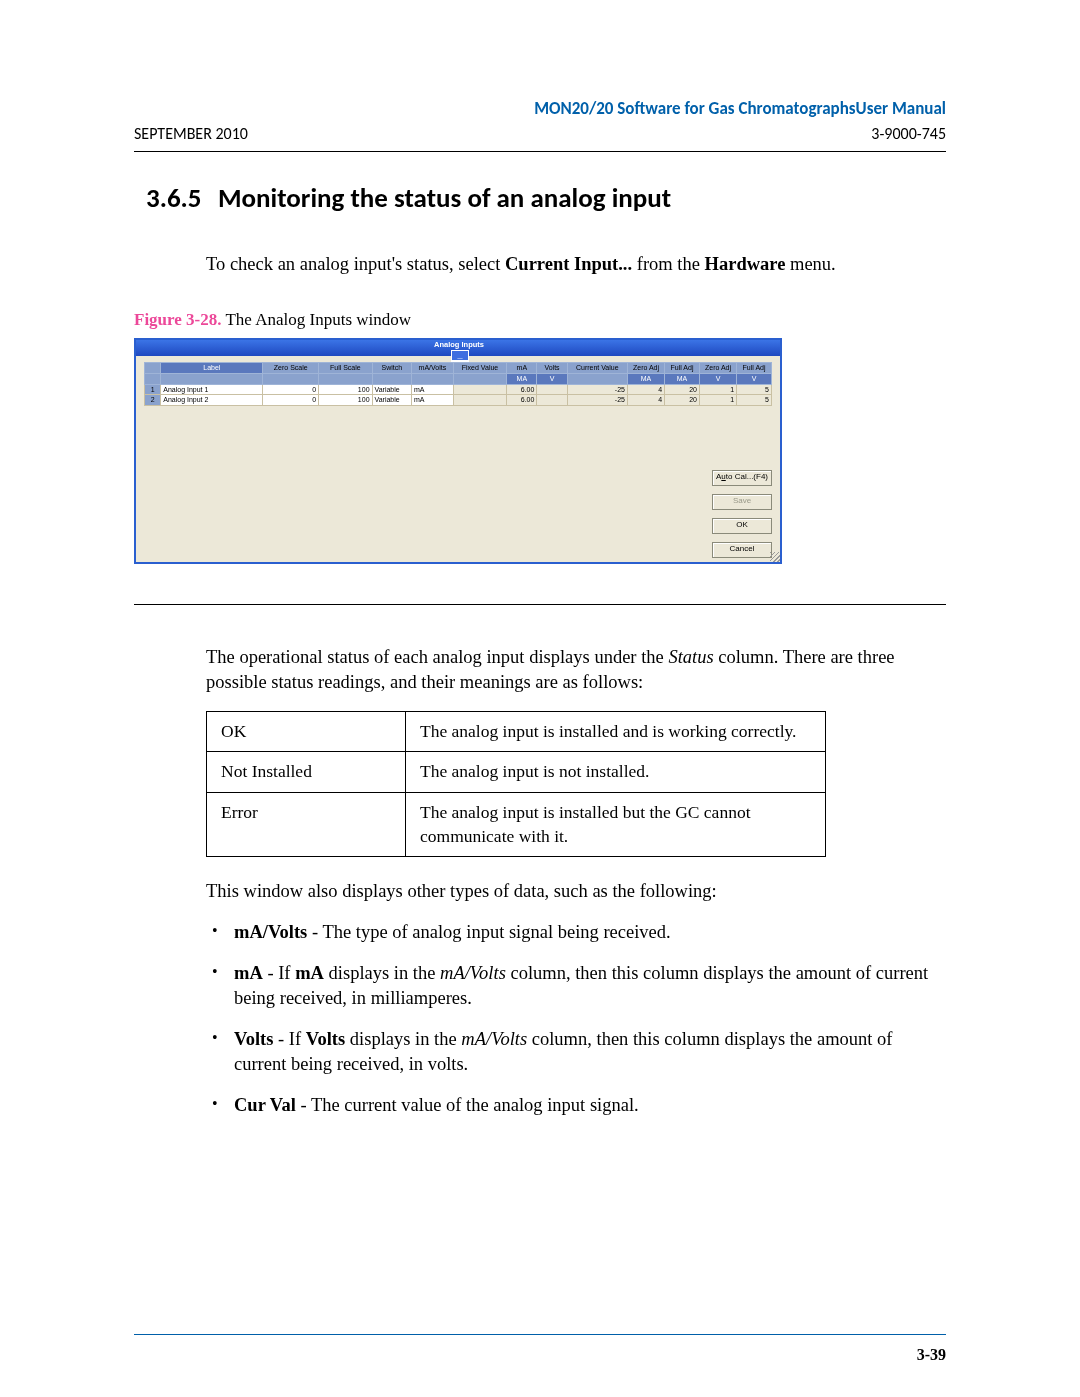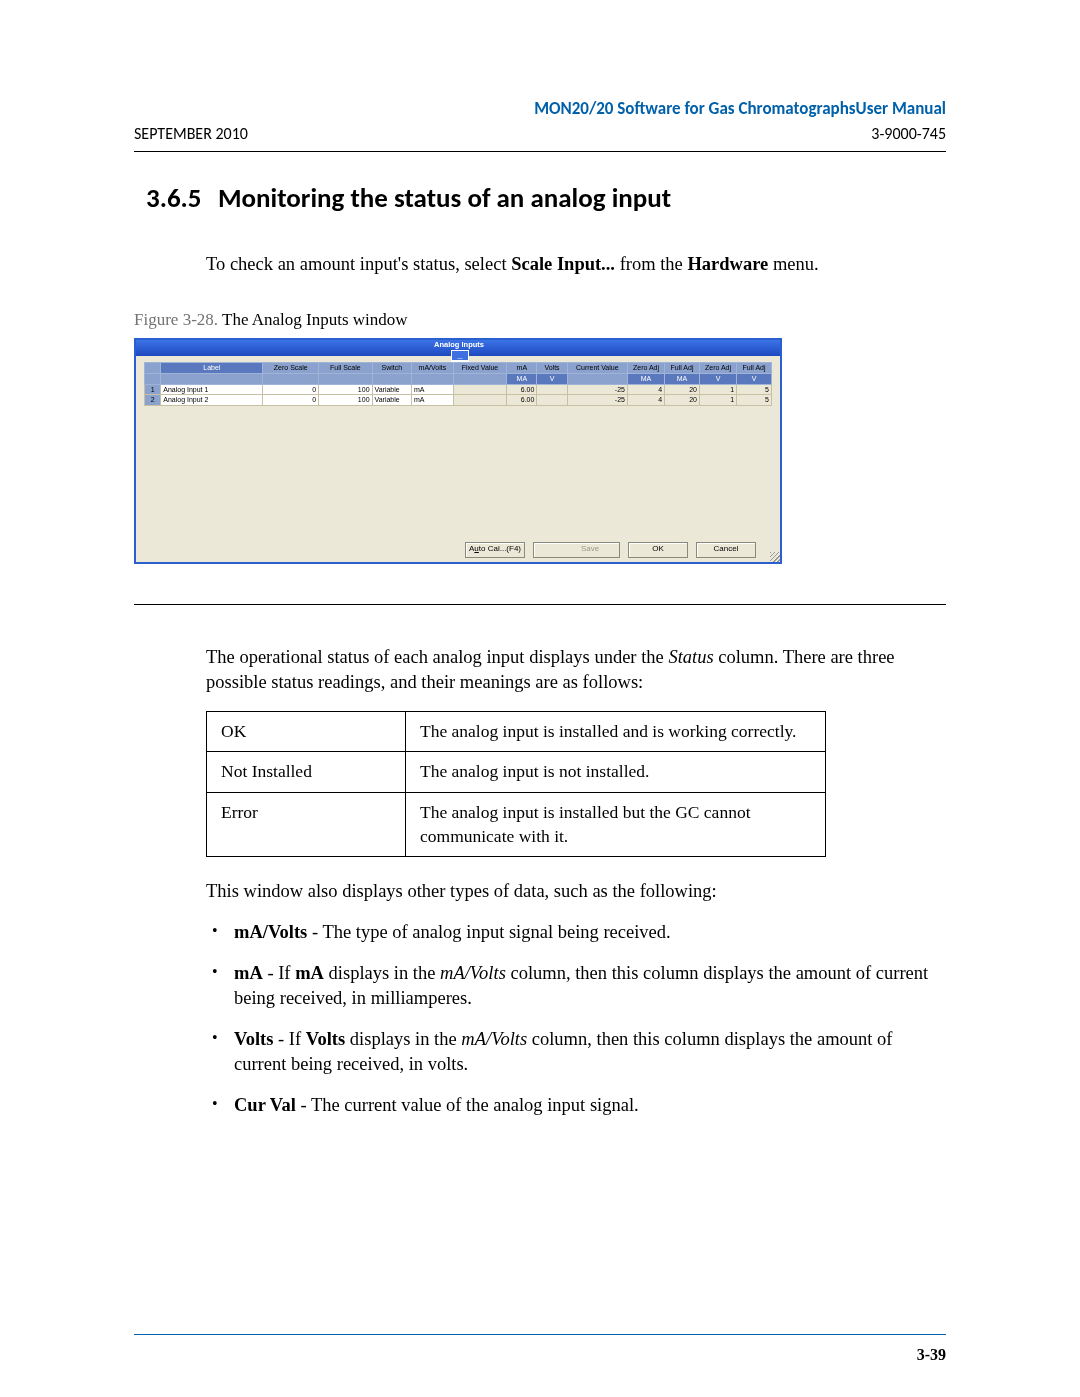--- a/index.html
+++ b/index.html
@@ -49,21 +49,21 @@
     font-size: 27px;
     margin: 0 0 36px 12px;
   }
   h2.section-title .num { display: inline-block; width: 72px; }
   .body-indent { margin-left: 72px; }
   .figure-caption {
     font-family: "Century Schoolbook", Georgia, serif;
     font-size: 17px;
     margin: 32px 0 6px 0;
   }
-  .figure-caption .fig-label { color: #737373; font-weight: 400; }
+  .figure-caption .fig-label { color: #ec4899; font-weight: 700; }
   .screenshot {
     width: 648px;
     height: 226px;
     margin-left: 0;
     border: 2px solid #2a5fcf;
     background: #ece8d8;
     position: relative;
     font-family: Tahoma, Arial, sans-serif;
     font-size: 7.5px;
     color: #000;
@@ -120,31 +120,32 @@
     padding: 0 2px;
     white-space: nowrap;
     overflow: hidden;
   }
   .ss-table td.rowhead {
     background: #8aa2cd; width: 14px; text-align: center;
   }
   .ss-table td.ro { background: #ece8d8; }
   .ss-table td.num { text-align: right; }
   .ss-buttons {
-    position: absolute; bottom: 4px; right: 24px;
+    position: absolute; bottom: 4px; right: 8px;
     display: flex; gap: 8px;
     font-size: 8px;
+    flex-direction: column;
   }
   .ss-btn {
     width: 58px; height: 14px;
     background: #ece8d8; border: 1px solid #8a8a7a;
     display: flex; align-items: center; justify-content: center;
     box-shadow: inset 1px 1px 0 #fff;
   }
-  .ss-btn.disabled { color: #9a9a8a; padding-left: 27px; }
+  .ss-btn.disabled { color: #9a9a8a; }
   .ss-btn .u { text-decoration: underline; }
   .ss-resize {
     position: absolute; bottom: 0; right: 0;
     width: 10px; height: 10px;
     background: repeating-linear-gradient(135deg,#999 0 1px,transparent 1px 3px);
   }
   .para { margin: 0 0 16px 0; }
   table.status {
     border-collapse: collapse;
     width: 620px;
@@ -204,21 +205,21 @@
     <span>3-9000-745</span>
   </div>
   <hr class="rule">
 
   <h2 class="section-title">
     <span class="num">3.6.5</span><span>Monitoring the status of an analog input</span>
   </h2>
 
   <div class="body-indent">
     <p class="para">
-      <span>To check an amount input's status, select </span><span class="bold">Scale Input...</span><span> from the </span><span class="bold">Hardware</span><span> menu.</span>
+      <span>To check an analog input's status, select </span><span class="bold">Current Input...</span><span> from the </span><span class="bold">Hardware</span><span> menu.</span>
     </p>
   </div>
 
   <div class="figure-caption">
     <span class="fig-label">Figure 3-28.</span>
     <span>The Analog Inputs window</span>
   </div>
 
   <div class="screenshot">
     <div class="ss-titlebar">

